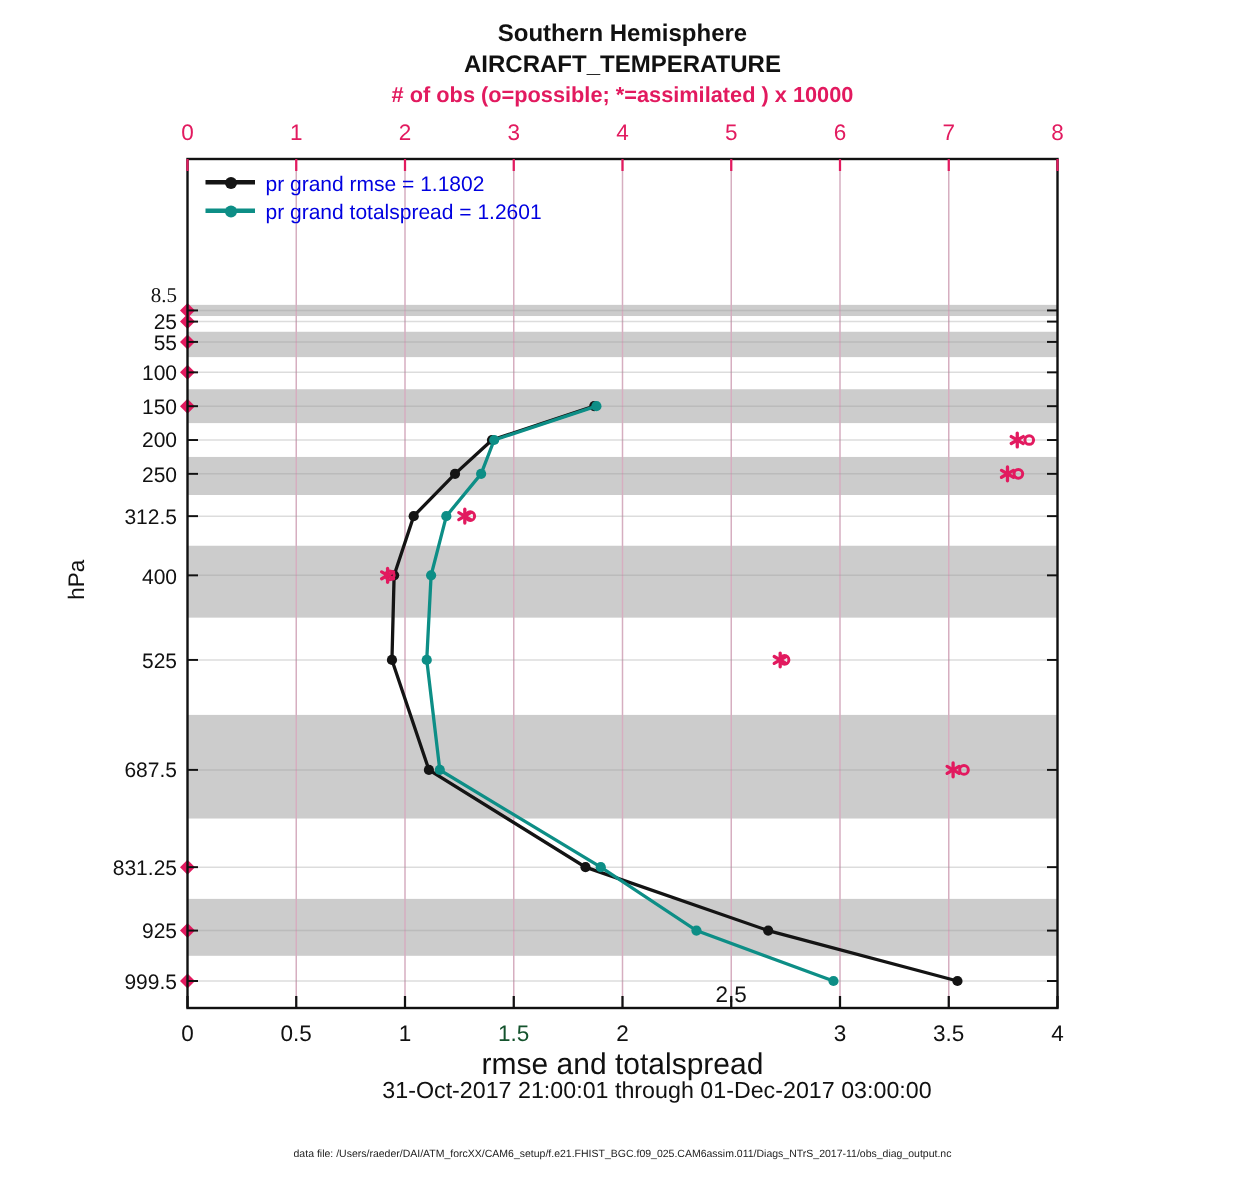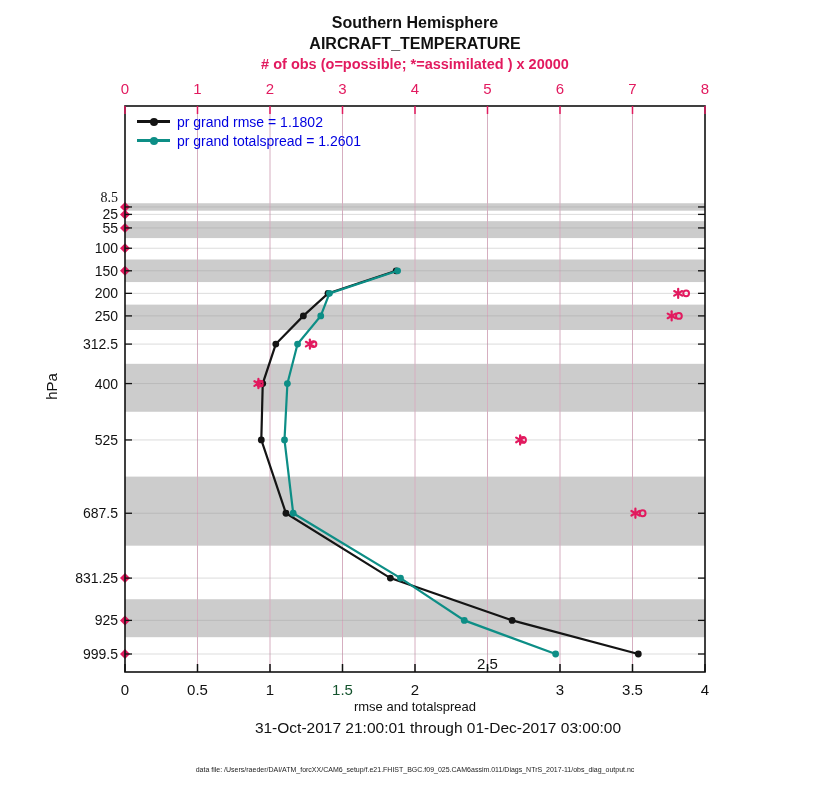--- a/index.html
+++ b/index.html
@@ -3,41 +3,41 @@
 <meta charset="utf-8">
 <style>
   html,body{margin:0;padding:0;background:#ffffff;}
   #page{position:relative;width:720px;height:800px;background:#ffffff;
         font-family:"Liberation Sans", sans-serif;overflow:hidden;}
   .abs{position:absolute;}
   .title-line{width:830px;text-align:center;font-weight:bold;font-size:16px;color:#111;}
   .obs-label{width:830px;text-align:center;font-size:14.5px;font-weight:bold;}
   .tick-label{position:absolute;width:44px;text-align:center;font-size:15px;}
   .ytick-label{position:absolute;left:40px;width:78px;text-align:right;font-size:14px;color:#111;}
-  .xlabel{width:830px;text-align:center;font-size:13px;color:#111;}
+  .xlabel{width:830px;text-align:center;font-size:20px;color:#111;}
   .date-line{width:830px;text-align:center;font-size:15.5px;color:#111;}
   .datafile{width:830px;text-align:center;font-size:7px;color:#222;letter-spacing:0px;}
   .hpa{transform:rotate(-90deg);transform-origin:center;font-size:15px;color:#111;}
   #legend{position:absolute;left:137px;top:112px;}
   .legend-row{display:flex;align-items:center;height:19px;}
   .swatch{position:relative;width:33px;height:3px;margin-right:7px;flex:0 0 auto;}
   .swatch .dot{position:absolute;left:50%;top:50%;transform:translate(-50%,-50%);
                width:8px;height:8px;border-radius:50%;}
   .legend-text{font-size:14px;color:#0000e0;white-space:nowrap;}
   svg{overflow:visible;display:block;}
 </style>
 </head>
 <body>
 
 <div id="page">
 
   <div class="abs title-line" style="top:14px;">Southern Hemisphere</div>
   <div class="abs title-line" style="top:35px;">AIRCRAFT_TEMPERATURE</div>
 
-  <div class="abs obs-label" style="top:56px;color:#e21a5f;"># of obs (o=possible; *=assimilated ) x 20000</div>
+  <div class="abs obs-label" style="top:56px;color:#e21a5f;"># of obs (o=possible; *=assimilated ) x 10000</div>
 
   <div class="abs" id="top-ticks">
       <div class="tick-label" style="left: 103px; top: 80px; color: rgb(226, 26, 95);">0</div>
       <div class="tick-label" style="left: 175.5px; top: 80px; color: rgb(226, 26, 95);">1</div>
       <div class="tick-label" style="left: 248px; top: 80px; color: rgb(226, 26, 95);">2</div>
       <div class="tick-label" style="left: 320.5px; top: 80px; color: rgb(226, 26, 95);">3</div>
       <div class="tick-label" style="left: 393px; top: 80px; color: rgb(226, 26, 95);">4</div>
       <div class="tick-label" style="left: 465.5px; top: 80px; color: rgb(226, 26, 95);">5</div>
       <div class="tick-label" style="left: 538px; top: 80px; color: rgb(226, 26, 95);">6</div>
       <div class="tick-label" style="left: 610.5px; top: 80px; color: rgb(226, 26, 95);">7</div>

